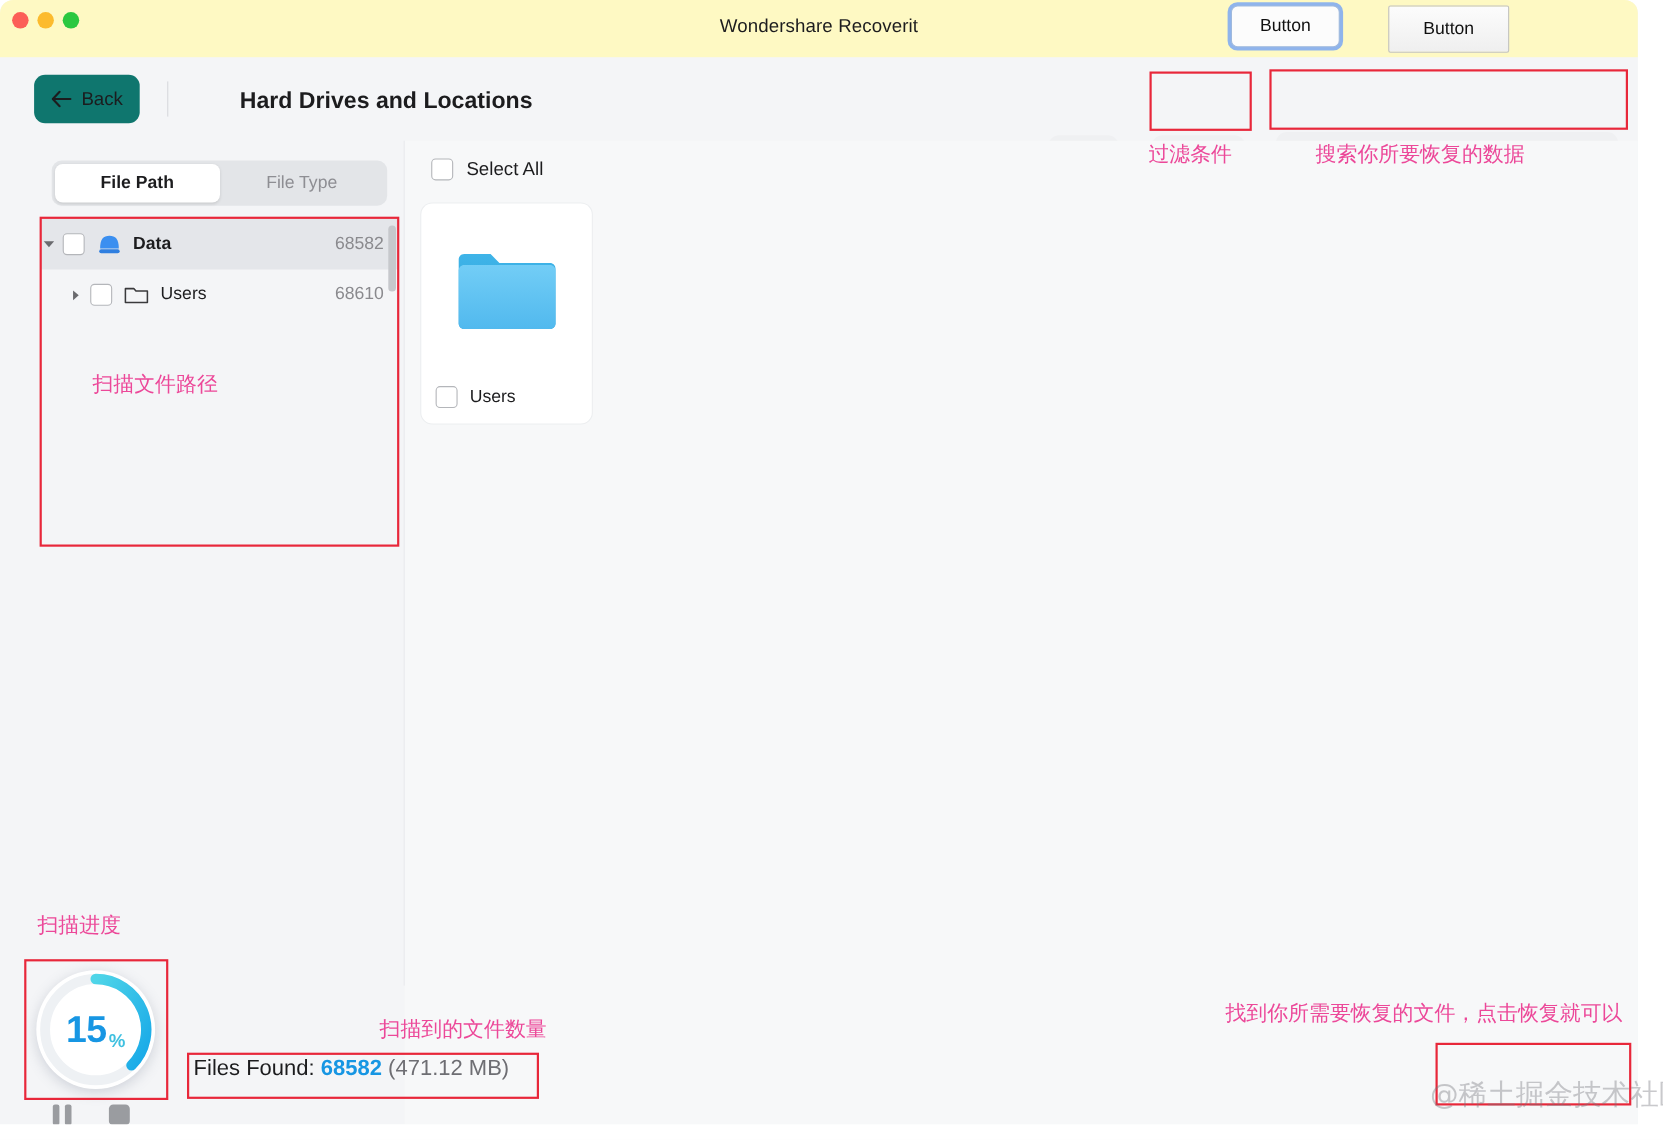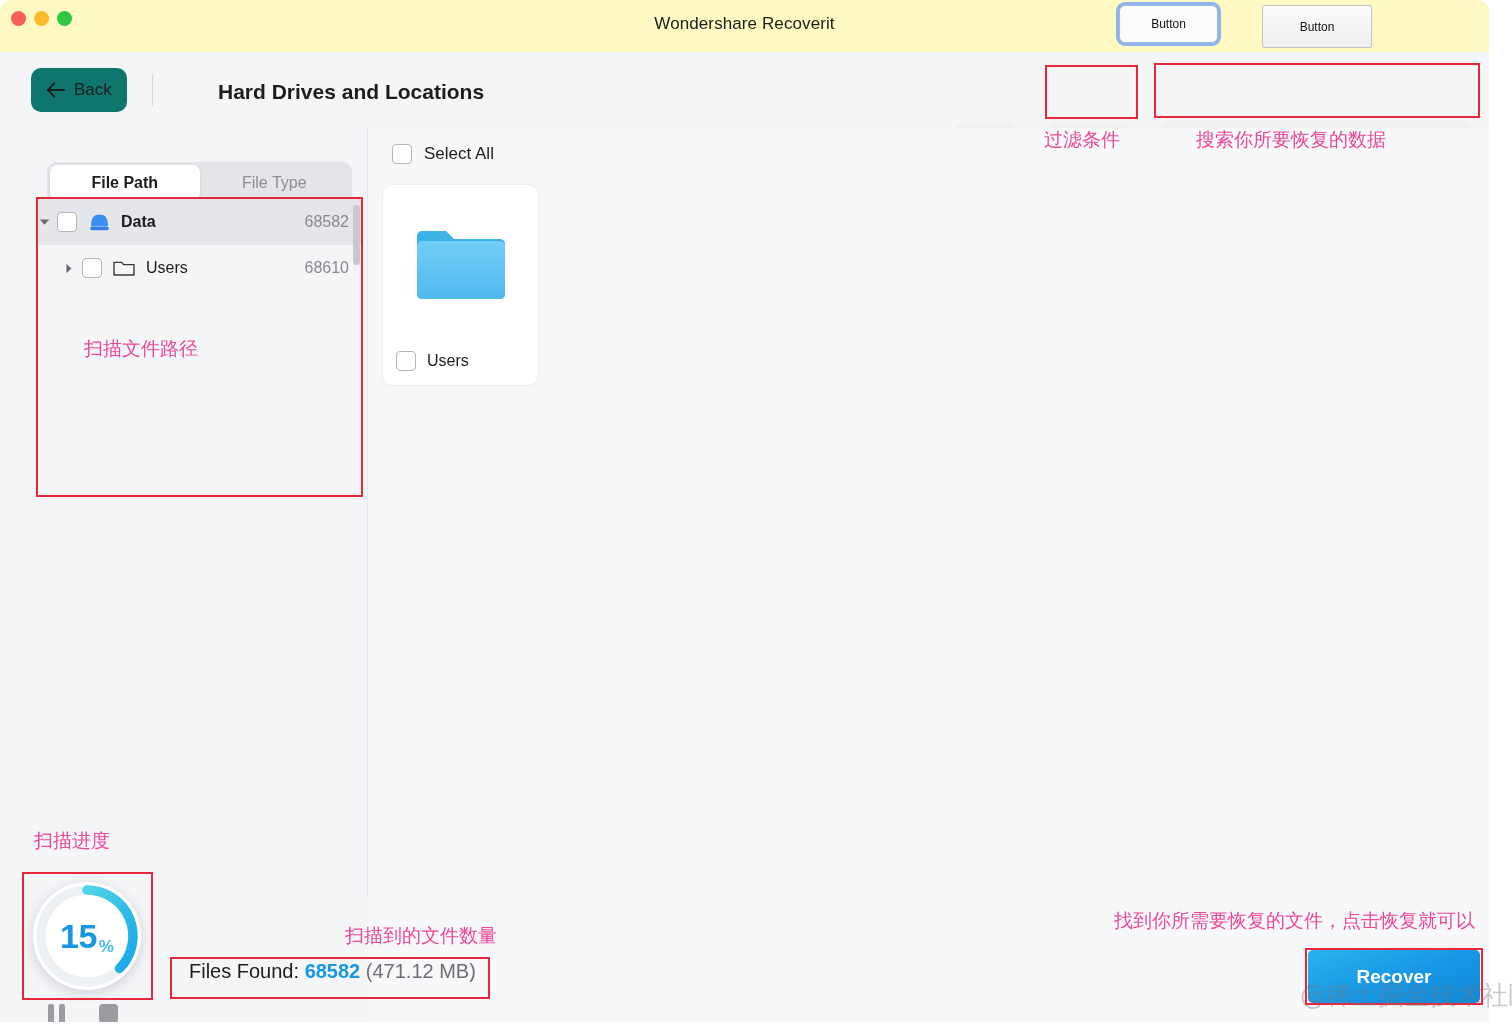--- a/index.html
+++ b/index.html
@@ -60,21 +60,21 @@
     font-size: 17px;
     color: #1c1c1e;
     letter-spacing: 0.1px;
   }
 
   
   .native-btn {
     position: absolute;
     background: linear-gradient(#fdfdfd, #f1f1f1);
     border: 1px solid #bdbdbd;
-    font-size: 12px;
+    font-size: 16px;
     color: #101010;
     display: flex;
     align-items: center;
     justify-content: center;
     font-family: "Liberation Sans", sans-serif;
   }
   #btn-primary {
     left: 1119px; top: 5px;
     width: 99px; height: 38px;
     border-radius: 6px;
@@ -204,21 +204,20 @@
   }
 
   .segmented {
     position: absolute;
     left: 47px; top: 18px;
     width: 305px; height: 41px;
     background: #e3e5e8;
     border-radius: 9px;
     display: flex;
     padding: 3px;
-    margin-top: 16px;
   }
   .seg-item {
     flex: 1;
     display: flex;
     align-items: center;
     justify-content: center;
     font-size: 16px;
     border-radius: 7px;
     cursor: pointer;
     color: #8e8e93;
@@ -398,21 +397,21 @@
   .stop-glyph {
     width: 19px; height: 19px;
     background: #9a9ca0;
     border-radius: 4px;
     cursor: pointer;
   }
 
   
   .files-found {
     position: absolute;
-    left: 189px; top: 960px;
+    left: 176px; top: 960px;
     font-size: 20px;
     color: #1c1c1e;
     white-space: nowrap;
   }
   .files-found .count { color: #1796e3; font-weight: bold; }
   .files-found .size { color: #6e6e73; }
 
   
   .recover-btn {
     position: absolute;
@@ -614,21 +613,20 @@
         </span>
       <span class="stop-glyph"></span>
     </div>
 
     <div class="files-found">
       <span>Files Found:</span>
       <span class="count">68582</span>
       <span class="size">(471.12 MB)</span>
     </div>
 
-    <div class="recover-btn">Recover</div>
 
   </div>
 
   <div class="redbox" style="left:1045px; top:65px;  width:93px;  height:54px;"></div>
   <div class="redbox" style="left:1154px; top:63px;  width:326px; height:55px;"></div>
   <div class="redbox" style="left:36px;   top:197px; width:327px; height:300px;"></div>
   <div class="redbox" style="left:22px;   top:872px; width:131px; height:128px;"></div>
   <div class="redbox" style="left:170px;  top:957px; width:320px; height:42px;"></div>
   <div class="redbox" style="left:1305px; top:948px; width:178px; height:57px;"></div>
 

